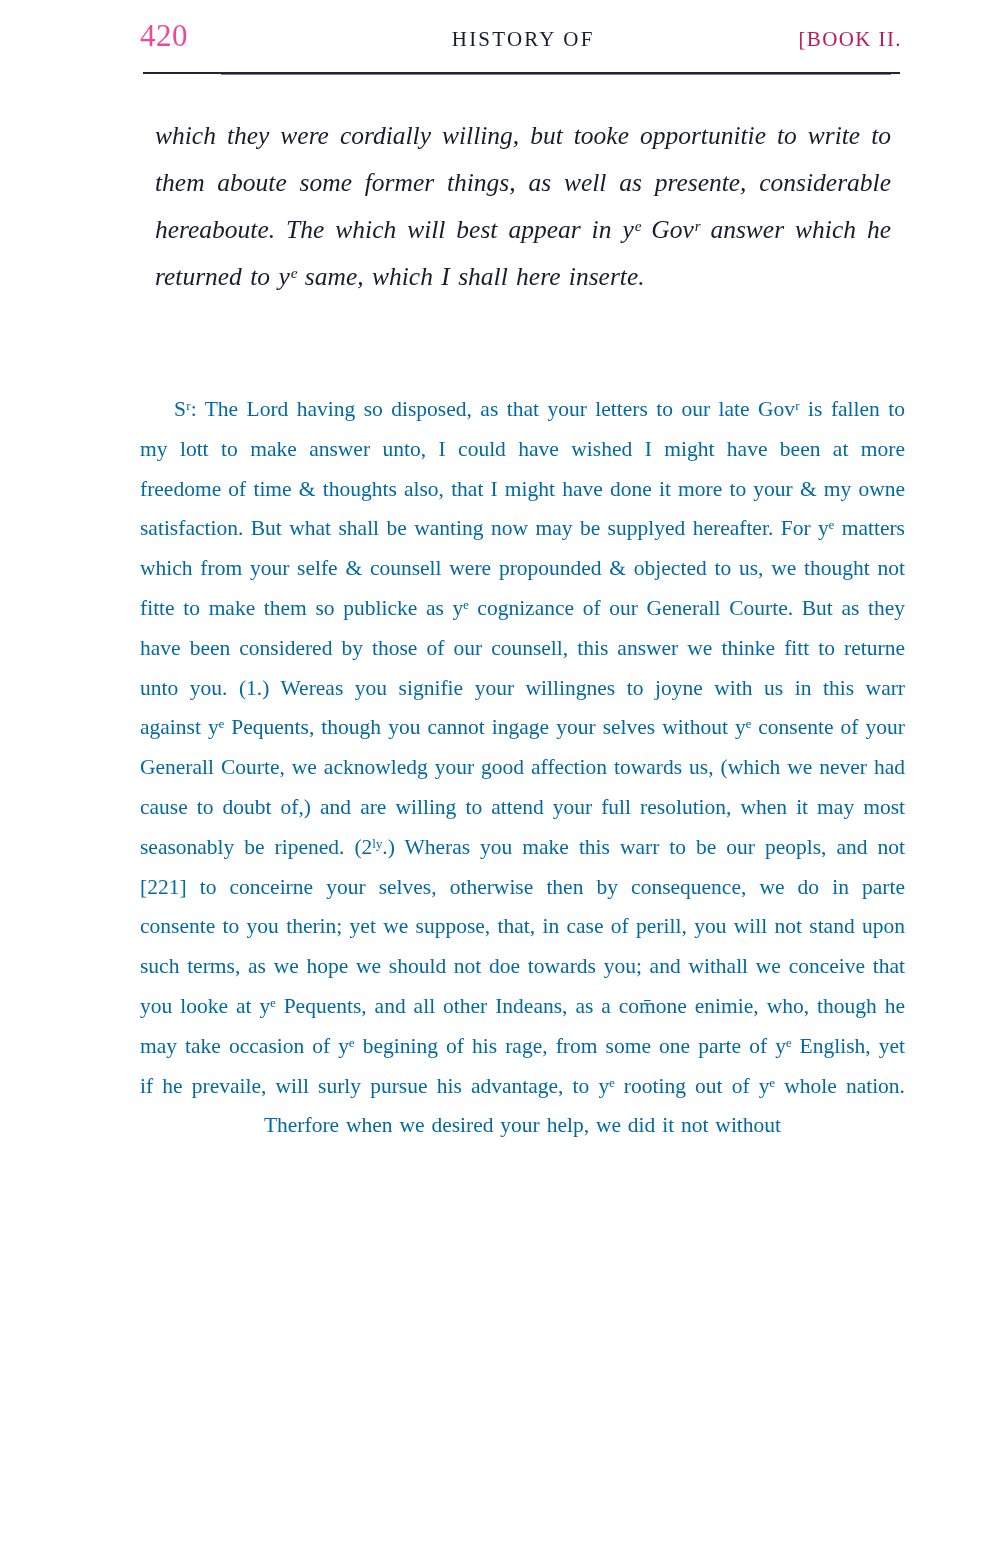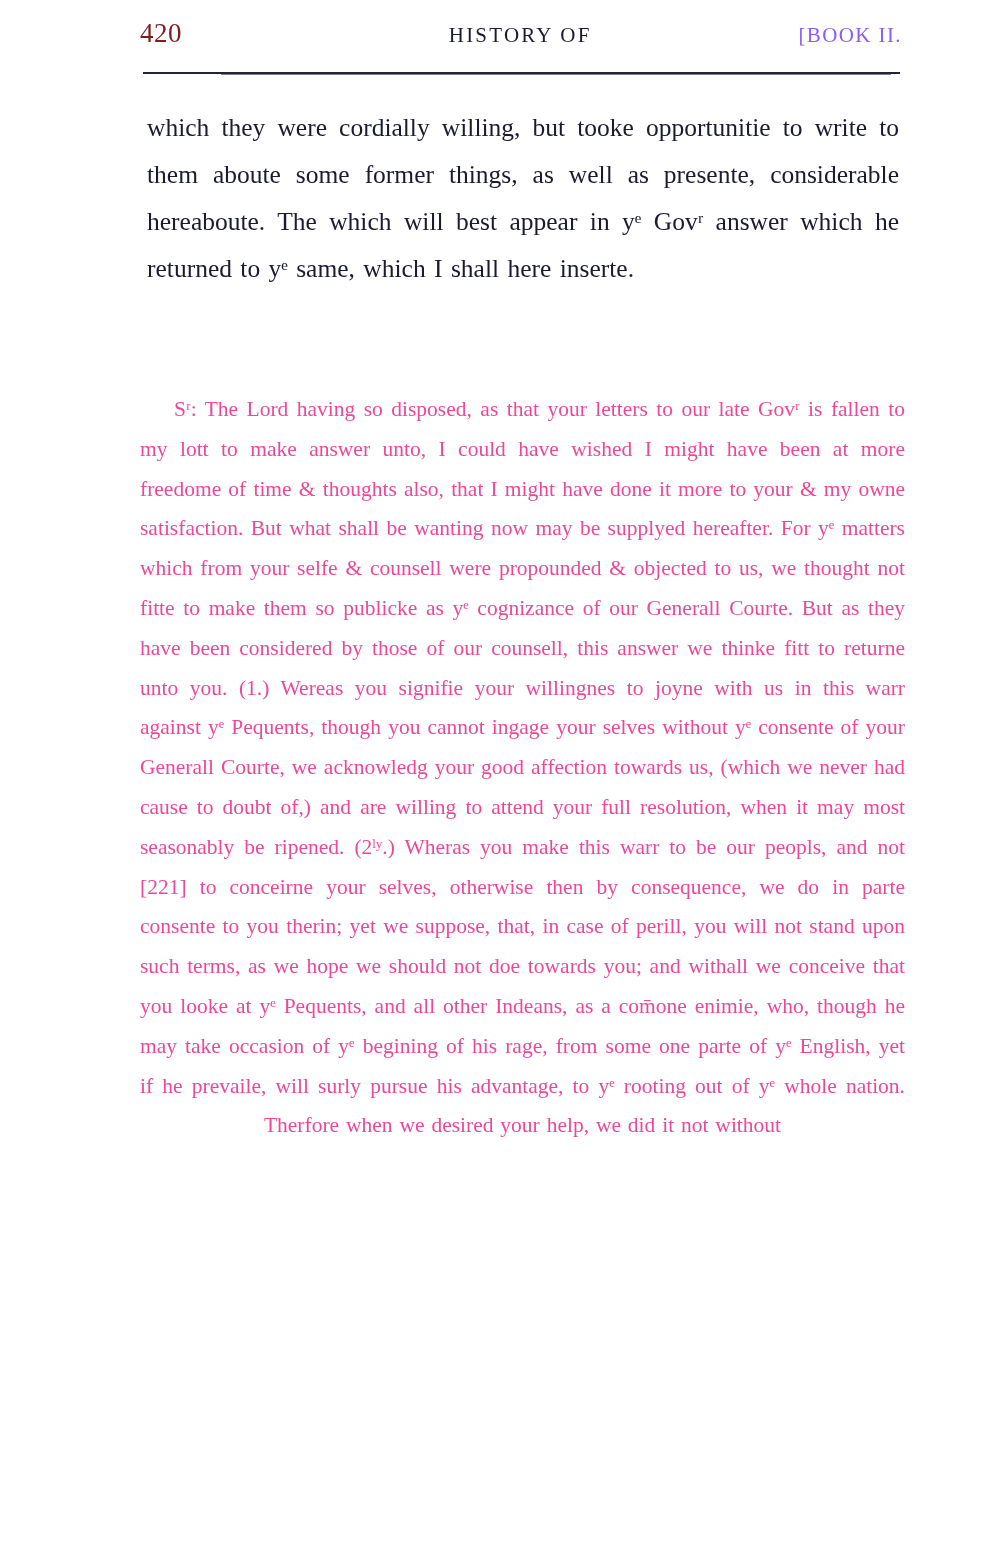--- a/index.html
+++ b/index.html
@@ -28,37 +28,37 @@
     position: absolute;
     left: 140px;
     top: 18px;
     width: 762px;
     height: 40px;
     display: flex;
     align-items: baseline;
     justify-content: space-between;
   }
   .folio {
-    font-size: 27px;
+    font-size: 31px;
     letter-spacing: 0.5px;
-    color: #7f1d1d;
+    color: #ec4899;
   }
   .head-title {
     font-size: 21px;
     letter-spacing: 2.2px;
     text-transform: uppercase;
     color: #1c1c30;
     margin-left: 60px;
     text-align: right;
   }
   .head-book {
     font-size: 21px;
     letter-spacing: 1.4px;
     text-transform: uppercase;
-    color: #8b5cf6;
+    color: #be185d;
   }
 
   
   .rule {
     position: absolute;
     left: 143px;
     top: 72px;
     width: 757px;
     height: 2px;
     background: #23233a;
@@ -74,44 +74,45 @@
   }
 
   
   .block-large {
     position: absolute;
     left: 143px;
     top: 100px;
     width: 760px;
   }
   .block-large p {
-    margin: 4px;
+    margin: 12px;
     font-size: 25.5px;
     line-height: 47px;
     text-align: justify;
     text-align-last: left;
     word-spacing: 2px;
     color: #1b1b2f;
+    font-style: italic;
   }
 
   
   .block-letter {
     position: absolute;
     left: 140px;
     top: 390px;
     width: 765px;
   }
   .block-letter p {
     margin: 0;
     font-size: 21.5px;
     line-height: 39.8px;
     text-align: justify;
     text-align-last: left;
     word-spacing: 1.5px;
-    color: #ec4899;
+    color: #0369a1;
     text-indent: 34px;
   }
   .block-letter p:last-child { text-align-last: center; }
   
   .inked { -webkit-font-smoothing: antialiased; }
 </style>
 </head>
 <body class="inked">
 
 <div class="page">

